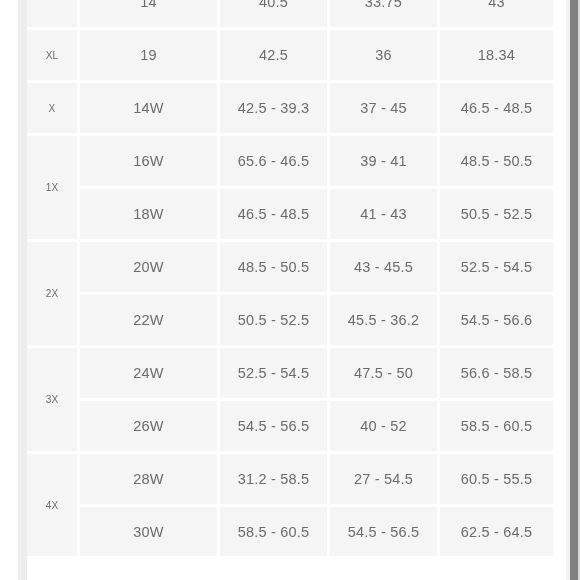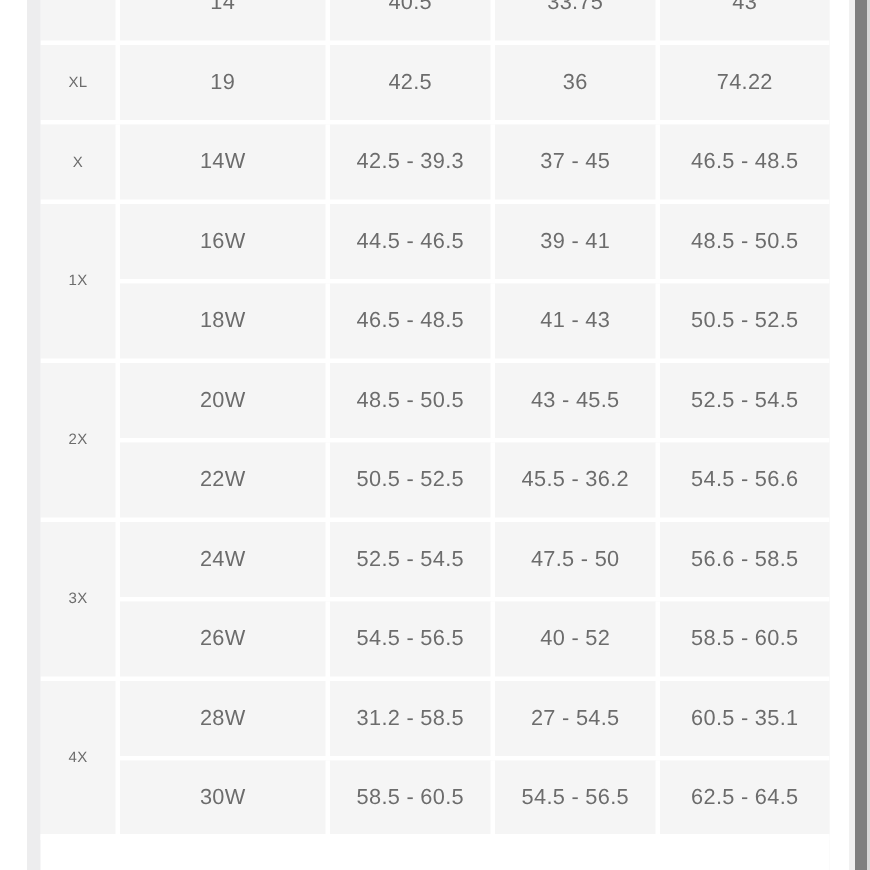--- a/index.html
+++ b/index.html
@@ -137,33 +137,33 @@
             <td>14</td>
             <td>40.5</td>
             <td>33.75</td>
             <td class="last-col">43</td>
           </tr>
           <tr>
             <td class="group-cell">XL</td>
             <td>19</td>
             <td>42.5</td>
             <td>36</td>
-            <td class="last-col">74.22</td>
+            <td class="last-col">18.34</td>
           </tr>
           <tr>
             <td class="group-cell">X</td>
             <td>14W</td>
             <td>42.5 - 39.3</td>
             <td>37 - 45</td>
             <td class="last-col">46.5 - 48.5</td>
           </tr>
           <tr>
             <td class="group-cell" rowspan="2">1X</td>
             <td>16W</td>
-            <td>44.5 - 46.5</td>
+            <td>65.6 - 46.5</td>
             <td>39 - 41</td>
             <td class="last-col">48.5 - 50.5</td>
           </tr>
           <tr>
             <td>18W</td>
             <td>46.5 - 48.5</td>
             <td>41 - 43</td>
             <td class="last-col">50.5 - 52.5</td>
           </tr>
           <tr>
@@ -190,21 +190,21 @@
             <td>26W</td>
             <td>54.5 - 56.5</td>
             <td>40 - 52</td>
             <td class="last-col">58.5 - 60.5</td>
           </tr>
           <tr>
             <td class="group-cell" rowspan="2">4X</td>
             <td>28W</td>
             <td>31.2 - 58.5</td>
             <td>27 - 54.5</td>
-            <td class="last-col">60.5 - 35.1</td>
+            <td class="last-col">60.5 - 55.5</td>
           </tr>
           <tr>
             <td>30W</td>
             <td>58.5 - 60.5</td>
             <td>54.5 - 56.5</td>
             <td class="last-col">62.5 - 64.5</td>
           </tr>
         </tbody>
     </table>
   </div>

